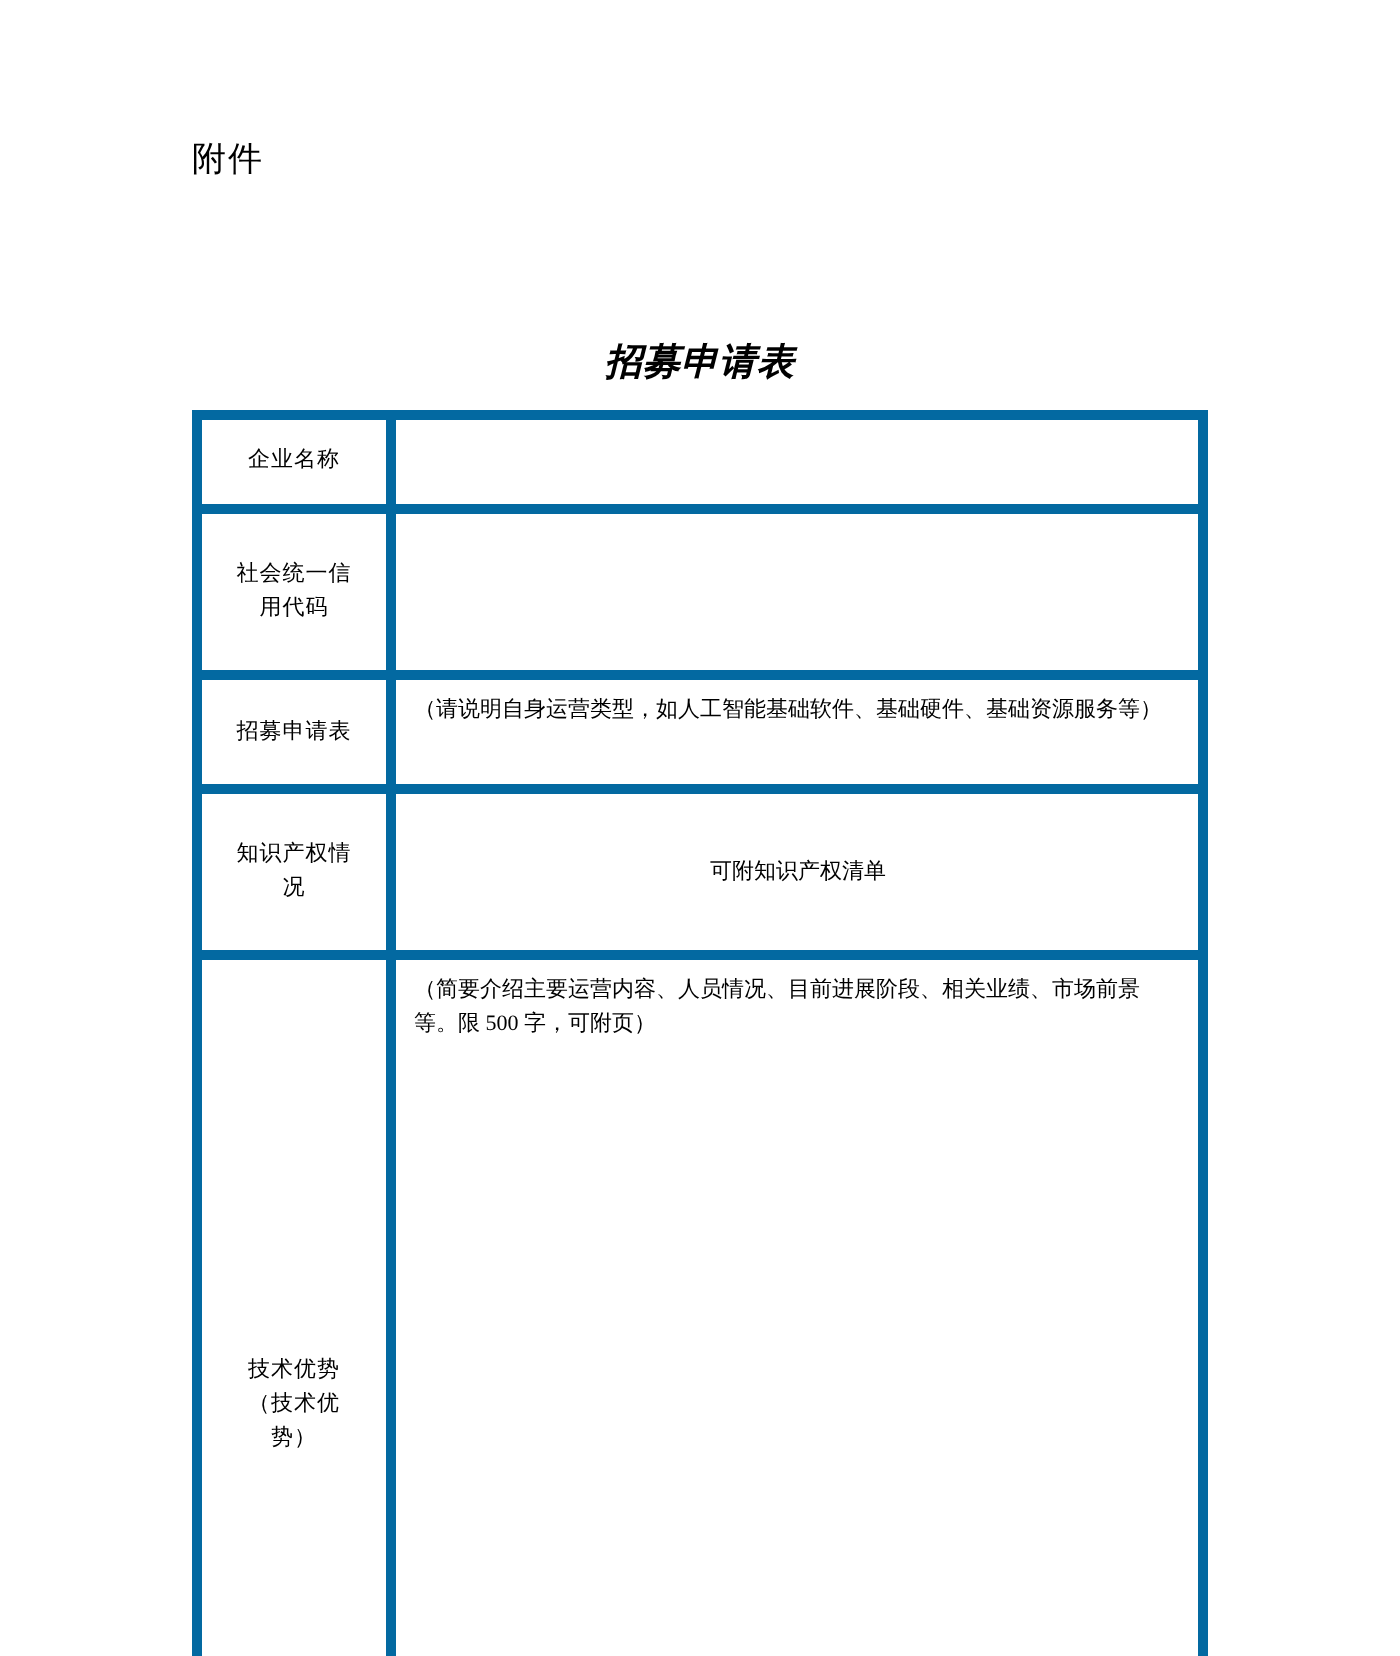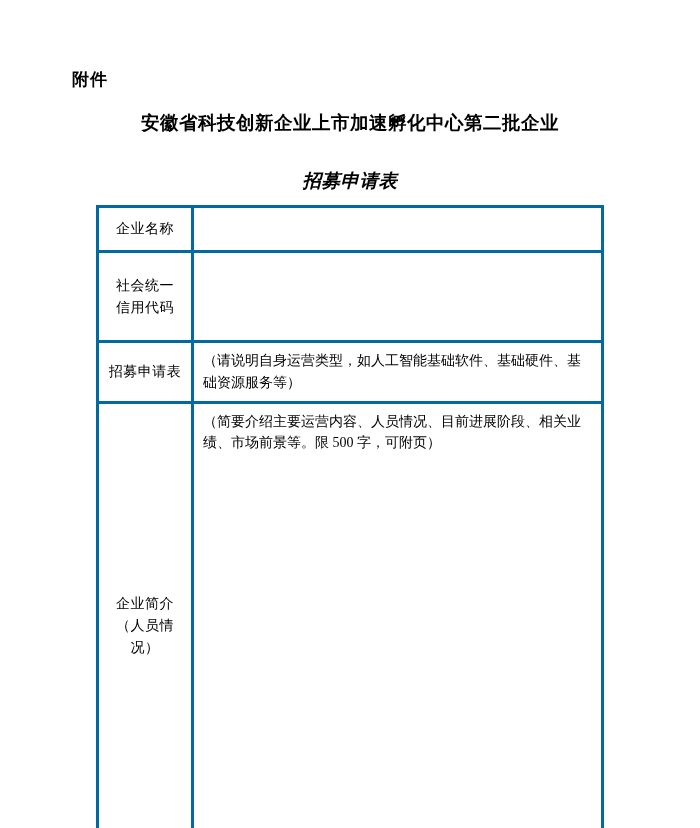--- a/index.html
+++ b/index.html
@@ -15,24 +15,24 @@
     overflow: hidden;
   }
   .page {
     position: relative;
     width: 700px;
     height: 828px;
     box-sizing: border-box;
   }
   .attachment-label {
     position: absolute;
-    left: 72px;
+    left: 96px;
     top: 68px;
     font-size: 17px;
-    font-weight: bold;
+    font-weight: normal;
     letter-spacing: 1px;
     text-align: right;
   }
   .doc-title-1 {
     position: absolute;
     left: 0;
     right: 0;
     top: 110px;
     text-align: center;
     font-size: 18.5px;
@@ -52,24 +52,24 @@
   }
   .form-table {
     position: absolute;
     left: 96px;
     top: 205px;
     width: 508px;
     border-collapse: collapse;
     table-layout: fixed;
   }
   .form-table td {
-    border: 3px solid #0369a1;
+    border: 5px solid #0369a1;
     padding: 0;
     vertical-align: middle;
-    font-size: 14px;
+    font-size: 11px;
     line-height: 1.55;
   }
   td.label-cell {
     width: 82px;
     text-align: center;
     padding: 6px 5px;
     letter-spacing: 0.5px;
   }
   td.value-cell {
     padding: 7px 8px 7px 9px;
@@ -98,21 +98,20 @@
     text-align: center;
   }
 </style>
 </head>
 <body>
 
 <div class="page">
 
   <div class="attachment-label">附件</div>
 
-  <div class="doc-title-1">安徽省科技创新企业上市加速孵化中心第二批企业</div>
 
   <div class="doc-title-2">招募申请表</div>
 
   <table class="form-table">
     <tbody>
       <tr class="row-company-name">
         <td class="label-cell">
           <span class="label-wide">企业名称</span>
         </td>
         <td class="value-cell"></td>
@@ -125,23 +124,29 @@
         <td class="value-cell"></td>
       </tr>
 
       <tr class="row-company-type">
         <td class="label-cell">
           <span class="label-wide">招募申请表</span>
         </td>
         <td class="value-cell">（请说明自身运营类型，如人工智能基础软件、基础硬件、基础资源服务等）</td>
       </tr>
 
+      <tr class="row-ip">
+        <td class="label-cell">
+          <span class="label-narrow">知识产权情况</span>
+        </td>
+        <td class="value-cell center">可附知识产权清单</td>
+      </tr>
 
       <tr class="row-intro">
         <td class="label-cell">
-          <span class="label-narrow">企业简介（人员情况）</span>
+          <span class="label-narrow">技术优势（技术优势）</span>
         </td>
         <td class="value-cell">（简要介绍主要运营内容、人员情况、目前进展阶段、相关业绩、市场前景等。限 500 字，可附页）</td>
       </tr>
     </tbody>
   </table>
 
 </div>
 
 </body></html>

